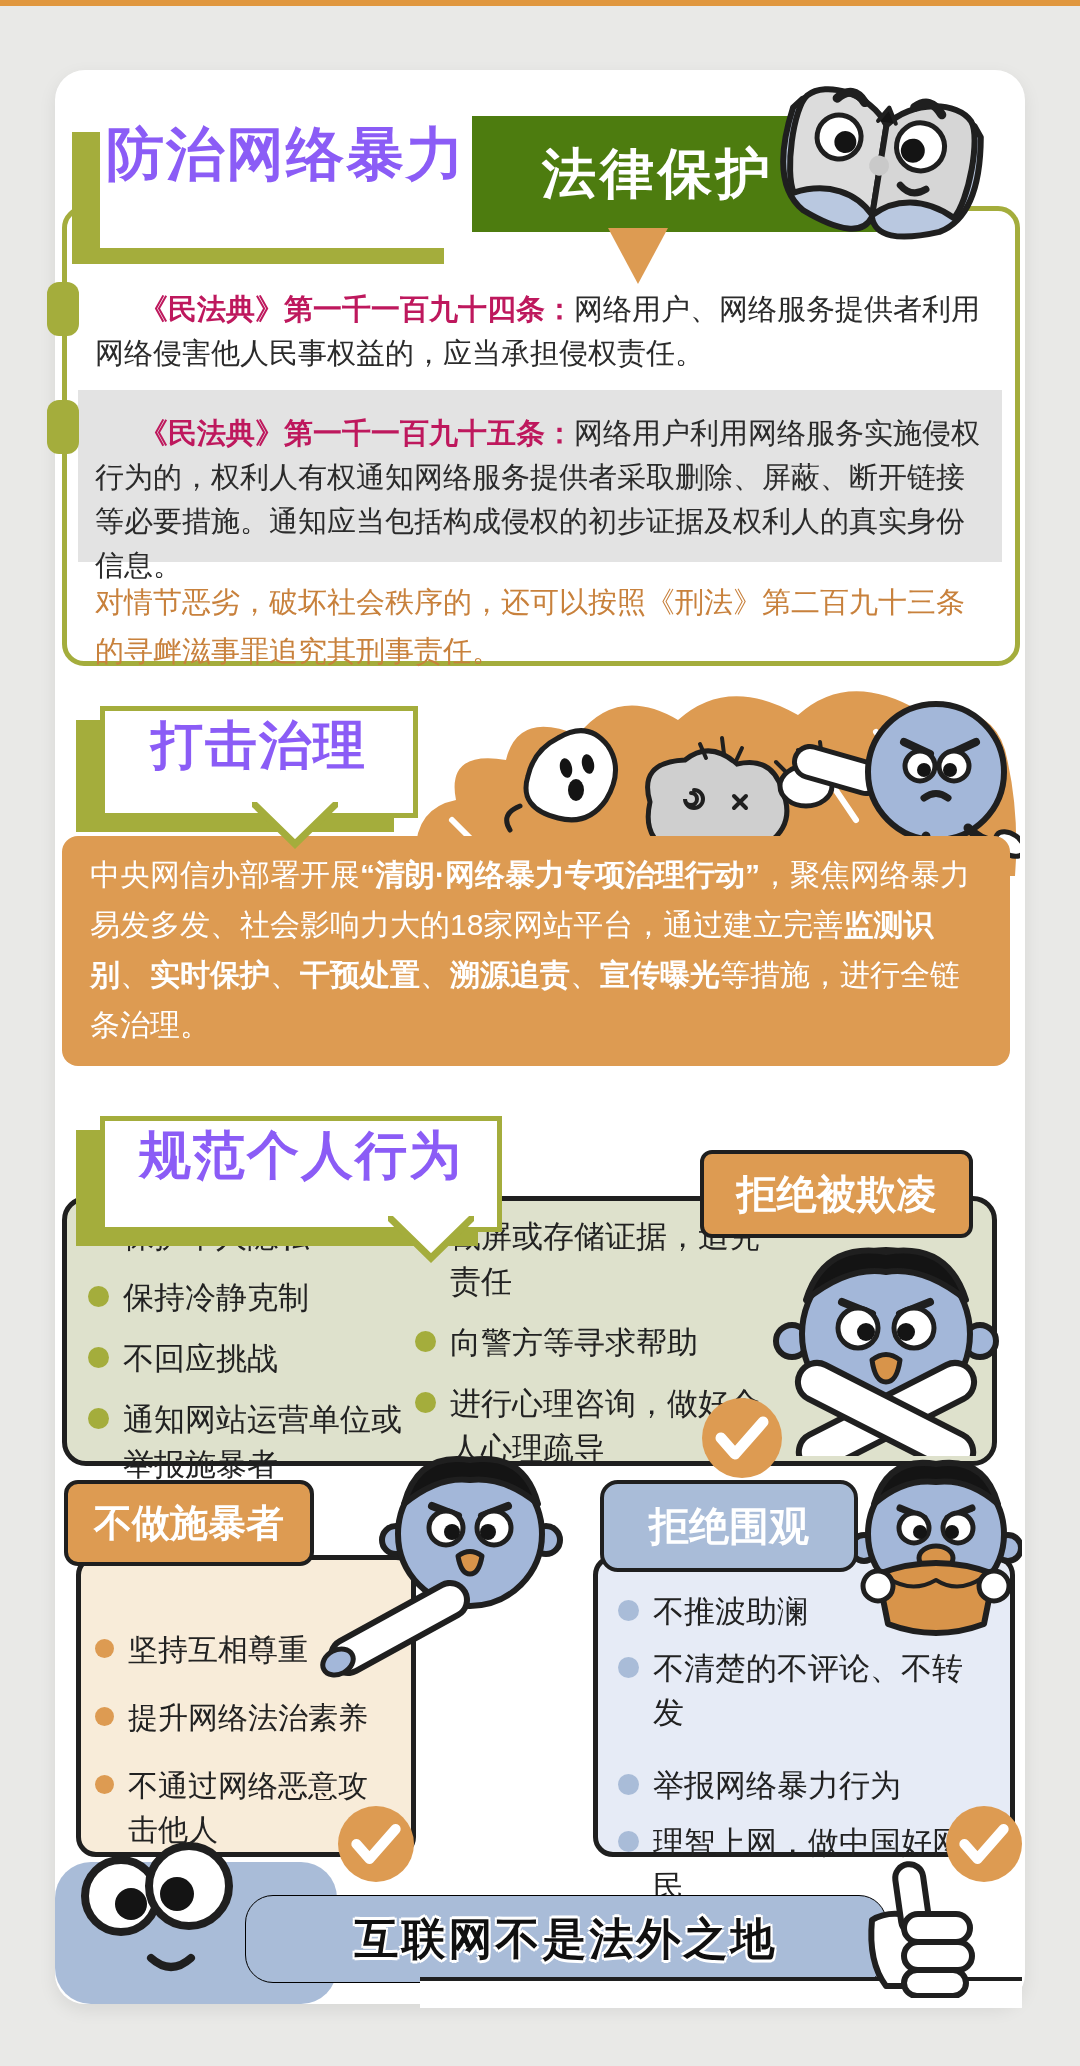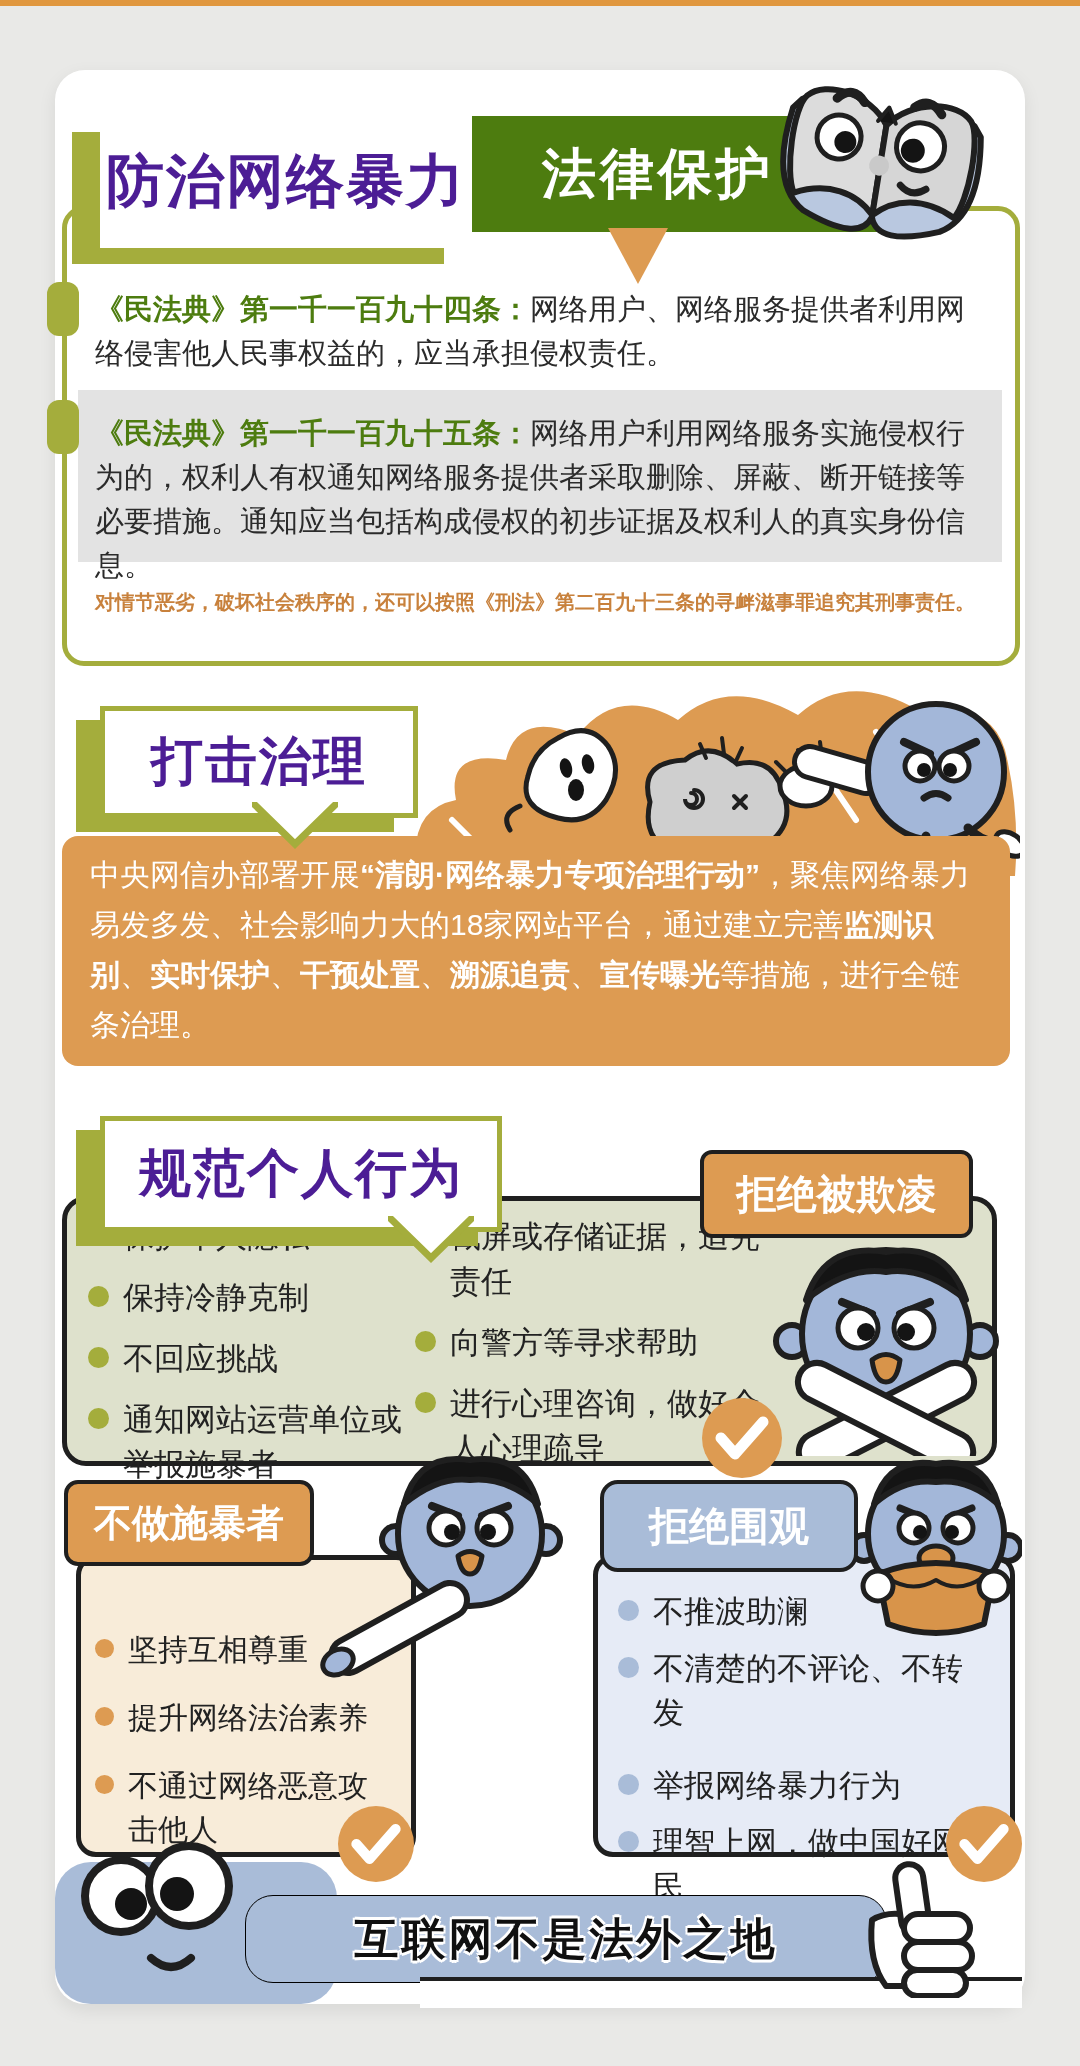--- a/index.html
+++ b/index.html
@@ -7,42 +7,42 @@
     position:relative;width:1080px;height:2066px;overflow:hidden;
     background:#e9e9e7;font-family:"Liberation Sans","DejaVu Sans",sans-serif;
     margin:0 auto;
   }
   .top-strip{position:absolute;left:0;top:0;width:1080px;height:6px;background:#e0973f;}
   .card{position:absolute;left:55px;top:70px;width:970px;height:1934px;background:#ffffff;
         border-radius:30px;box-shadow:0 6px 18px rgba(0,0,0,.08);}
 
   
   .sec-title{
-    position:absolute;background:#fff;display:flex;align-items:center;justify-content:center;
-    font-weight:900;color:#4c1d95;z-index:5;letter-spacing:2px;white-space:nowrap;
+    position:absolute;background:#fff;display:flex;justify-content:center;
+    font-weight:900;color:#8b5cf6;z-index:5;letter-spacing:2px;white-space:nowrap;
   }
   .t-plain{box-shadow:-28px 16px 0 #a4ad3c;}
   .t-bordered{border:5px solid #a4ad3c;box-shadow:-24px 14px 0 #a4ad3c;}
   .tail-chevron{position:absolute;z-index:6;}
   .banner-orange{
     position:absolute;background:#4d7c0f;color:#fff;font-weight:900;display:flex;align-items:center;
     z-index:3;letter-spacing:4px;white-space:nowrap;
   }
   .banner-tail{position:absolute;width:0;height:0;z-index:4;
     border-left:30px solid transparent;border-right:30px solid transparent;border-top:56px solid #dd9b52;}
 
   
   .legal-box{position:absolute;left:62px;top:206px;width:948px;height:450px;background:#fff;
     border:5px solid #a4ad3c;border-radius:22px;z-index:2;}
   .legal-tab{position:absolute;width:32px;height:54px;background:#a4ad3c;border-radius:12px;z-index:3;}
   .legal-p{position:absolute;left:95px;width:895px;font-size:29px;line-height:44px;color:#2b2b2b;z-index:3;}
-  .legal-p b{color:#4d7c0f;}
+  .legal-p b{color:#be185d;margin-left:44px;}
   .legal-gray{position:absolute;left:78px;top:390px;width:924px;height:172px;background:#e3e3e3;z-index:2;}
-  .legal-warning{position:absolute;left:95px;top:578px;width:895px;font-size:20px;line-height:49px;
-    color:#c8813c;font-weight:700;z-index:3;}
+  .legal-warning{position:absolute;left:95px;top:578px;width:895px;font-size:29px;line-height:49px;
+    color:#c8813c;font-weight:400;z-index:3;}
 
   
   .crack-box{position:absolute;left:62px;top:836px;width:948px;height:230px;background:#dd9b52;
     border-radius:16px;z-index:2;padding:0;}
   .crack-text{position:absolute;left:28px;top:14px;width:895px;font-size:30px;line-height:50px;color:#fff;margin:0;}
   .crack-text b{font-weight:900;}
 
   
   .badge{position:absolute;display:flex;align-items:center;justify-content:center;color:#fff;
     font-weight:900;border:4px solid #1f1f1f;z-index:6;white-space:nowrap;}

